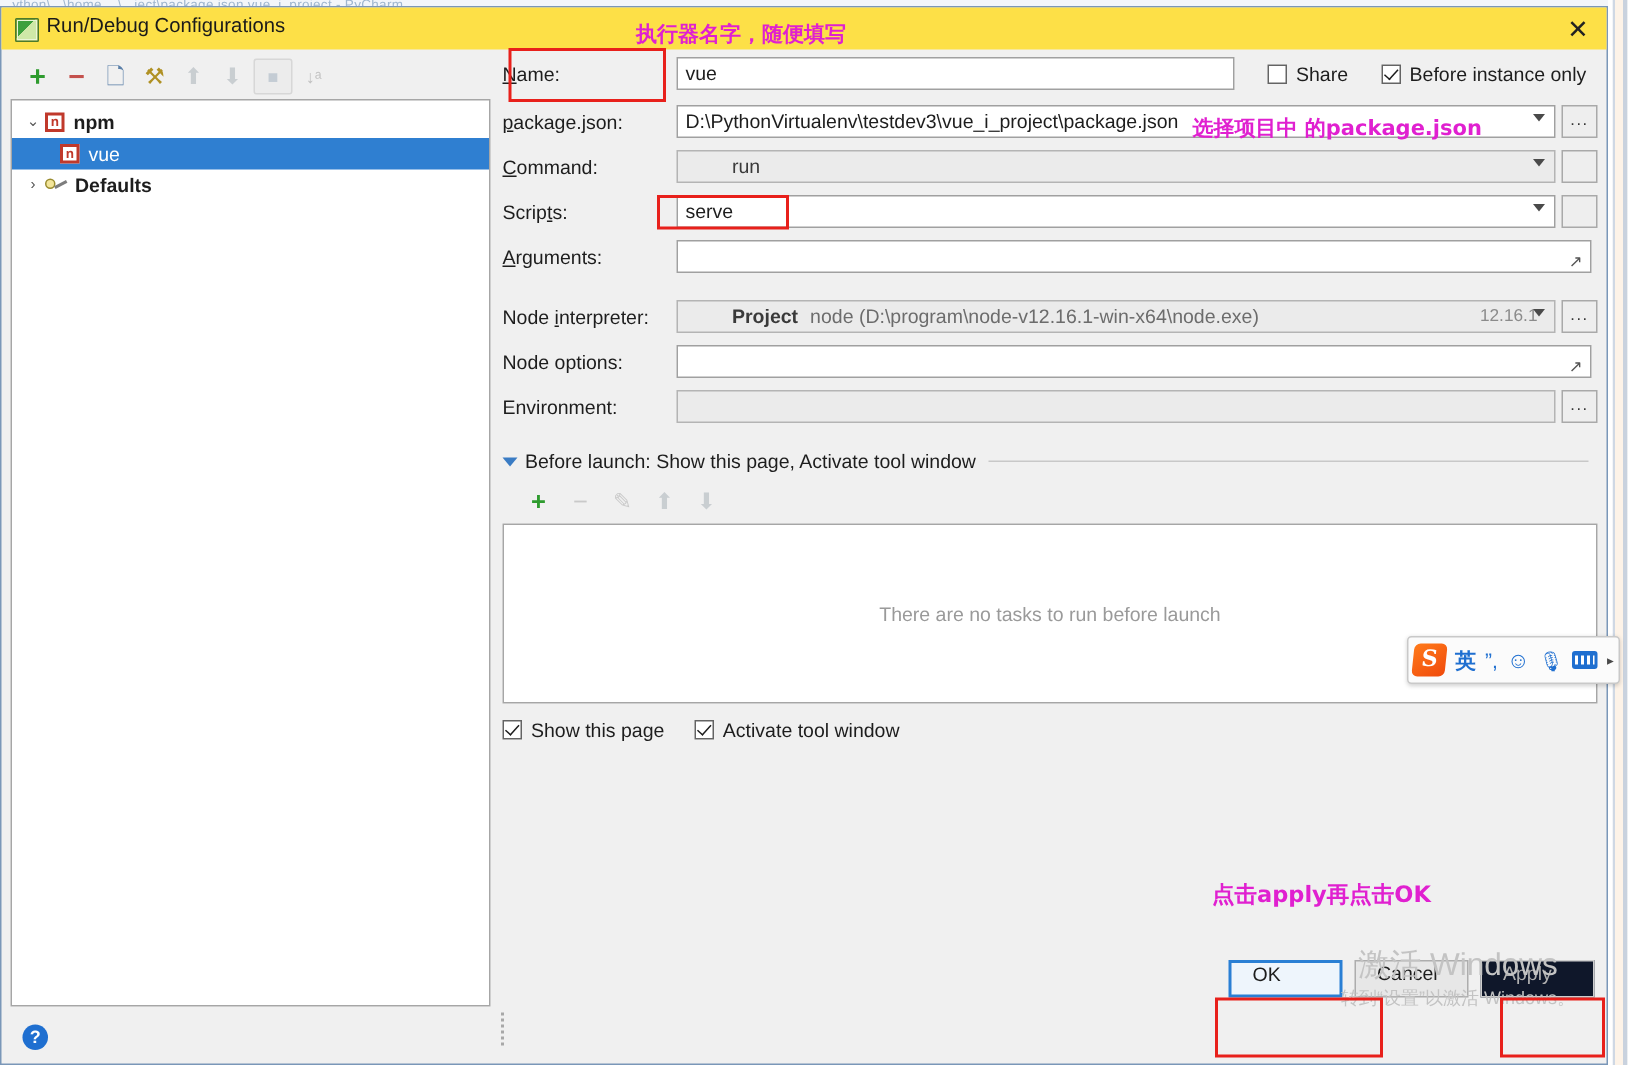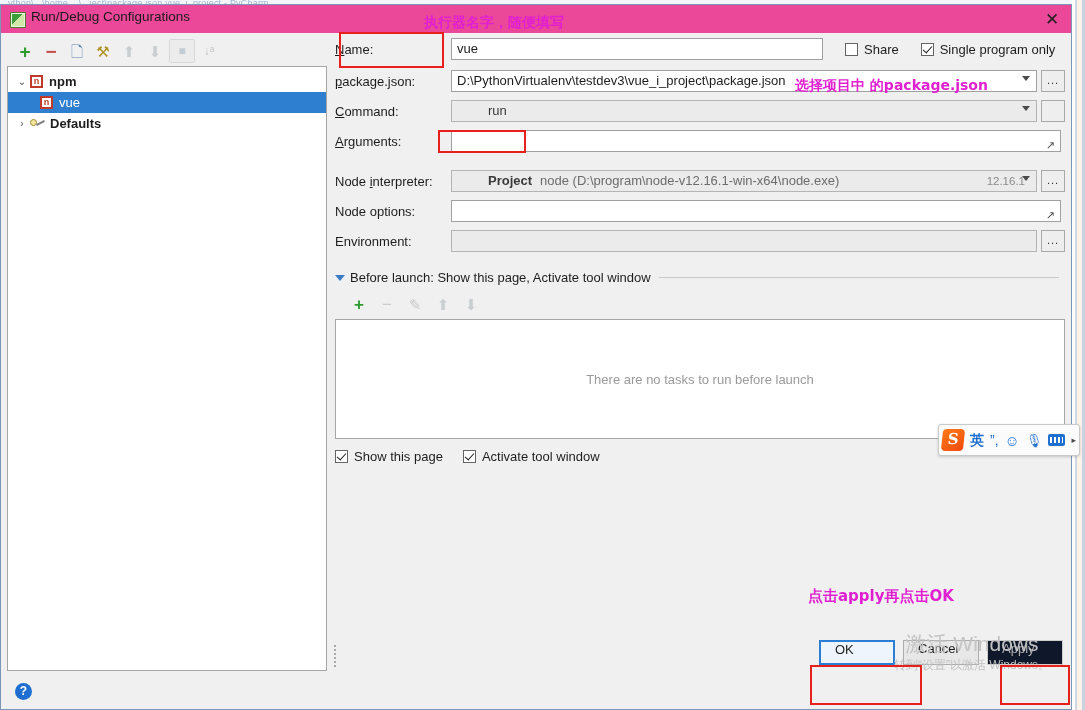--- a/index.html
+++ b/index.html
@@ -13,21 +13,21 @@
   #behind-top-strip{position:absolute;left:0;top:0;width:1085px;height:7px;
     background:#f3f6fa;color:#9fb6cf;font-size:9px;line-height:7px;
     white-space:nowrap;overflow:hidden;letter-spacing:.2px;}
   #behind-right{position:absolute;right:0;top:0;width:10px;height:710px;
     background:linear-gradient(to right,#cfd8e4 0 2px,#fdf3e8 2px 7px,#c9d2de 7px 10px);}
   #behind-right-b{position:absolute;right:10px;top:0;width:3px;height:710px;background:#ffffff;}
 
   
   #dialog{position:absolute;left:0;top:4px;width:1072px;height:706px;
     background:#f0f0f0;border:1px solid #7a97b8;box-sizing:border-box;}
-  #titlebar{height:28px;background:#ec4899;position:relative;}
+  #titlebar{height:28px;background:#fde047;position:relative;}
   #titlebar-icon{position:absolute;left:9px;top:7px;width:14px;height:14px;
     background:linear-gradient(135deg,#3c9f3c 0 45%,#cfe8a8 45% 100%);
     border:1px solid #4c7a2c;border-radius:1px;box-shadow:inset 0 0 0 1px #eaf6d9;}
   #titlebar-title{position:absolute;left:30px;top:4px;font-size:13.5px;color:#1a1a1a;}
   #close-button{position:absolute;right:6px;top:4px;width:26px;height:22px;
     color:#222;font-size:17px;line-height:21px;text-align:center;cursor:pointer;}
 
   
   #left-pane{position:absolute;left:6px;top:33px;width:320px;height:635px;}
   #tree-toolbar{height:26px;display:flex;align-items:center;gap:2px;padding-left:6px;}
@@ -190,21 +190,21 @@
 
     <div class="row" id="name-row">
       <div class="lbl"><u>N</u>ame:</div>
       <div class="field" id="name-field">vue</div>
       <div class="chk">
         <span class="box"></span>
         <span>Share</span>
       </div>
       <div class="chk">
         <span class="box on"></span>
-        <span>Single program only</span>
+        <span>Before instance only</span>
       </div>
     </div>
 
     <div class="row">
       <div class="lbl"><u>p</u>ackage.json:</div>
       <div class="field combo" style="width:586px">
         <span>D:\PythonVirtualenv\testdev3\vue_i_project\package.json</span>
         <span class="arw"></span>
       </div>
       <div class="ell">...</div>
@@ -212,20 +212,28 @@
 
     <div class="row">
       <div class="lbl"><u>C</u>ommand:</div>
       <div class="field combo dis" style="width:586px">
         <span>run</span>
         <span class="arw"></span>
       </div>
       <div class="ell dis"></div>
     </div>
 
+    <div class="row">
+      <div class="lbl">Scrip<u>t</u>s:</div>
+      <div class="field combo" style="width:586px">
+        <span>serve</span>
+        <span class="arw"></span>
+      </div>
+      <div class="ell dis"></div>
+    </div>
 
     <div class="row">
       <div class="lbl"><u>A</u>rguments:</div>
       <div class="field combo" style="width:610px">
           <span class="expand">↗</span>
       </div>
     </div>
 
     <div class="row" style="margin-top:18px">
       <div class="lbl">Node <u>i</u>nterpreter:</div>

